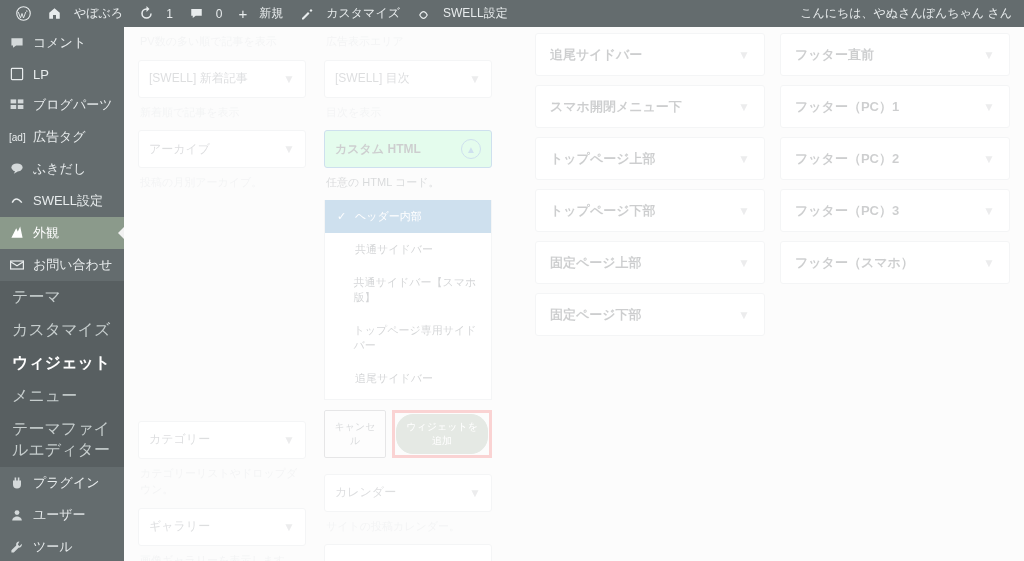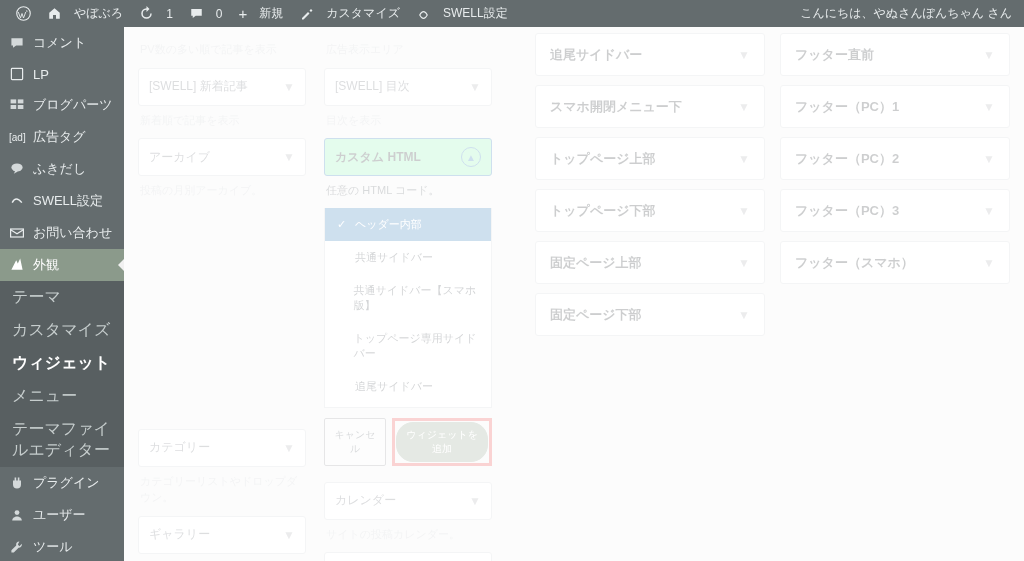--- a/index.html
+++ b/index.html
@@ -16,21 +16,21 @@
     .menu-item { display: flex; align-items: center; gap: 8px; padding: 7px 9px; cursor: pointer; font-size: 13px; }
     .menu-item svg { width: 16px; height: 16px; fill: rgba(232,236,237,0.85); flex-shrink: 0; }
     .menu-item.active { background: #8b9a8b; color: #fff; position: relative; }
     .menu-item.active::after { content: ''; position: absolute; right: -1px; top: 50%; margin-top: -7px; border: 7px solid transparent; border-right-color: #f1f1f1; }
     .submenu { background: #585f61; }
     .sub-item { padding: 6px 10px 6px 12px; cursor: pointer; font-size: 16px; color: #c6cdcd; }
     .sub-item.current { color: #fff; font-weight: 600; }
     .main { flex: 1; background: #f1f1f1; position: relative; overflow: hidden; }
     .overlay { position: absolute; inset: 0; background: rgba(255,255,255,0.78); z-index: 5; }
     .cols { display: flex; padding: 0 14px; gap: 18px; height: 100%; }
-    .col-left, .col-mid { width: 168px; padding-top: 8px; z-index: 4; }
+    .col-left, .col-mid { width: 168px; padding-top: 0; z-index: 4; }
     .col-right { flex: 1; display: flex; gap: 15px; padding-top: 6px; padding-left: 25px; z-index: 4; }
     .area-col { flex: 1; display: flex; flex-direction: column; gap: 9px; }
     .widget-box { background: #fff; border: 1px solid #ccd0d4; border-radius: 3px; height: 38px; display: flex; align-items: center; justify-content: space-between; padding: 0 10px; color: #646970; font-size: 12px; cursor: pointer; }
     .widget-box.z { position: relative; z-index: 10; background: #86efac; }
     .widget-box.open { border-color: #2271b1; }
     .circ { width: 20px; height: 20px; border: 1px solid #2271b1; border-radius: 50%; display: flex; align-items: center; justify-content: center; color: #2271b1; font-size: 10px; }
     .caret { color: #a7aaad; font-size: 12px; }
     .desc { color: #c8cbcf; font-size: 11px; padding: 6px 2px 10px; line-height: 1.5; }
     .dropdown { position: relative; z-index: 20; margin-top: -1px; }
     .dd-panel { background: #fff; border: 1px solid #ccd0d4; border-top: none; max-height: 200px; overflow-y: auto; }
@@ -128,32 +128,32 @@
             <path d="M8 12l-2 4 5-3z"></path>
           </svg>
           <span>ふきだし</span>
         </div>
       <div class="menu-item">
           <svg viewBox="0 0 20 20">
             <path d="M4 12c3-6 7-6 12 0" fill="none" stroke="currentColor" stroke-width="1.8"></path>
           </svg>
           <span>SWELL設定</span>
         </div>
+      <div class="menu-item active">
+          <svg viewBox="0 0 20 20">
+            <path d="M3 16l6-12 2 4 3-6 3 14z" fill="#fff"></path>
+          </svg>
+          <span>外観</span>
+        </div>
       <div class="menu-item">
           <svg viewBox="0 0 20 20">
             <rect x="2" y="5" width="16" height="10" fill="none" stroke="currentColor" stroke-width="1.5"></rect>
             <path d="M2 6l8 5 8-5" fill="none" stroke="currentColor" stroke-width="1.5"></path>
           </svg>
           <span>お問い合わせ</span>
-        </div>
-      <div class="menu-item active">
-          <svg viewBox="0 0 20 20">
-            <path d="M3 16l6-12 2 4 3-6 3 14z" fill="#fff"></path>
-          </svg>
-          <span>外観</span>
         </div>
       <div class="submenu">
         <div class="sub-item">テーマ</div>
         <div class="sub-item">カスタマイズ</div>
         <div class="sub-item current">ウィジェット</div>
         <div class="sub-item">メニュー</div>
         <div class="sub-item">テーマファイルエディター</div>
       </div>
       <div class="menu-item">
           <svg viewBox="0 0 20 20">

